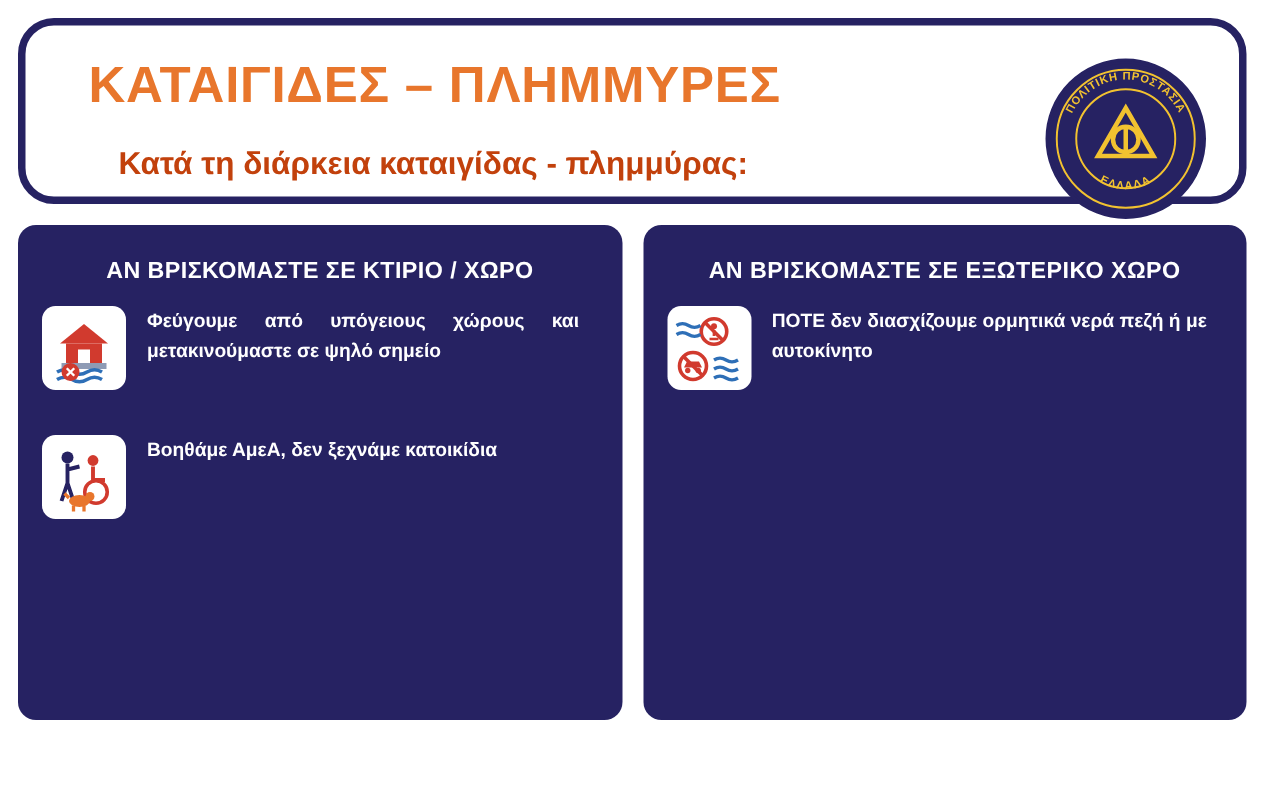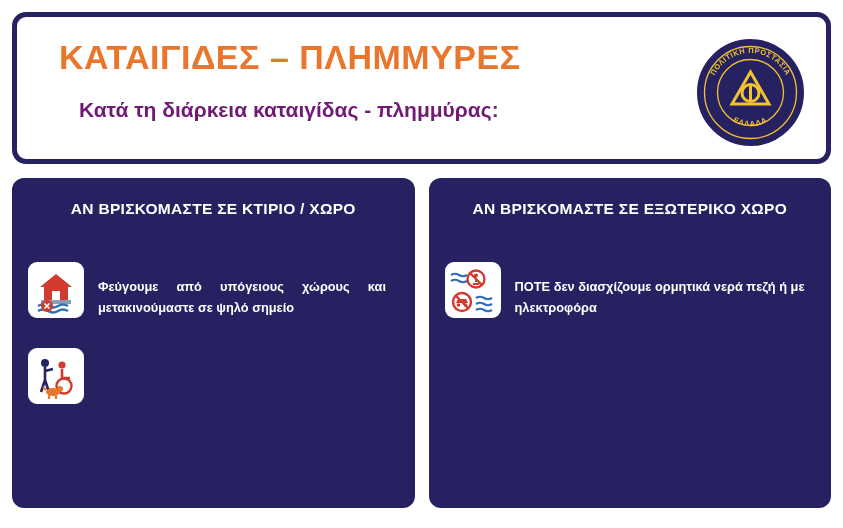--- a/index.html
+++ b/index.html
@@ -19,36 +19,36 @@
     height: 528px;
     box-sizing: border-box;
     padding: 12px 12px 10px 12px;
     background: #ffffff;
   }
 
   
   .header {
     position: relative;
     box-sizing: border-box;
-    height: 152px;
+    height: 124px;
     background: #ffffff;
     border: 5px solid #262262;
-    border-radius: 14px;
+    border-radius: 24px;
     padding: 14px 20px 10px 42px;
   }
   .header-title {
     color: #E8762C;
     font-size: 34px;
     font-weight: bold;
     letter-spacing: 0.5px;
     line-height: 1.1;
     margin: 8px 0 0 0;
   }
   .header-sub {
-    color: #701a75;
+    color: #c2410c;
     font-size: 21px;
     font-weight: bold;
     margin: 22px 0 0 20px;
   }
 
   
   .logo {
     position: absolute;
     right: 22px;
     top: 22px;
@@ -80,21 +80,21 @@
     font-weight: bold;
     text-align: center;
     letter-spacing: 0.3px;
     margin: 0 0 10px 0;
   }
   .items {
     margin-top: 14px;
   }
   .item {
     display: flex;
-    align-items: flex-end;
+    align-items: flex-start;
     gap: 14px;
     height: 86px;
   }
   .icon-box {
     flex: 0 0 auto;
     width: 56px;
     height: 56px;
     background: #ffffff;
     border-radius: 9px;
     display: flex;
@@ -176,20 +176,21 @@
 
               <circle cx="34" cy="17" r="3.6" fill="#D13A2E"></circle>
               <path d="M34 21 L34 30 L42 30" stroke="#D13A2E" stroke-width="2.6" fill="none"></path>
               <circle cx="36" cy="38" r="7.5" fill="none" stroke="#D13A2E" stroke-width="2.4"></circle>
 
               <ellipse cx="25" cy="44" rx="7" ry="4" fill="#E8762C"></ellipse>
               <circle cx="32" cy="41" r="3" fill="#E8762C"></circle>
               <path d="M21 47 L21 51 M28 47 L28 51 M18 42 L15 39" stroke="#E8762C" stroke-width="2.2" fill="none"></path>
             </svg>
           </div>
+          <div class="item-text">Βοηθάμε ΑμεΑ, δεν ξεχνάμε κατοικίδια</div>
         </div>
 
       </div>
     </div>
 
     <div class="col right">
       <div class="col-title">ΑΝ ΒΡΙΣΚΟΜΑΣΤΕ ΣΕ ΕΞΩΤΕΡΙΚΟ ΧΩΡΟ</div>
       <div class="items">
 
 
@@ -207,21 +208,21 @@
               <circle cx="17" cy="40" r="9" fill="none" stroke="#D13A2E" stroke-width="2.4"></circle>
               <path d="M11 34 L23 46" stroke="#D13A2E" stroke-width="2.4"></path>
               <path d="M11 41 L13 37 L21 37 L23 41 Z" fill="#D13A2E"></path>
               <circle cx="13.5" cy="43" r="1.8" fill="#D13A2E"></circle>
               <circle cx="20.5" cy="43" r="1.8" fill="#D13A2E"></circle>
               <path d="M31 36 q4 -2.5 8 0 q4 2.5 8 0" stroke="#2E6FB7" stroke-width="2.2" fill="none"></path>
               <path d="M31 42 q4 -2.5 8 0 q4 2.5 8 0" stroke="#2E6FB7" stroke-width="2.2" fill="none"></path>
               <path d="M31 48 q4 -2.5 8 0 q4 2.5 8 0" stroke="#2E6FB7" stroke-width="2.2" fill="none"></path>
             </svg>
           </div>
-          <div class="item-text">ΠΟΤΕ δεν διασχίζουμε ορμητικά νερά πεζή ή με ηλεκτροφόρα</div>
+          <div class="item-text">ΠΟΤΕ δεν διασχίζουμε ορμητικά νερά πεζή ή με αυτοκίνητο</div>
         </div>
 
 
       </div>
     </div>
 
   </div>
 </div>
 
 </body></html>

